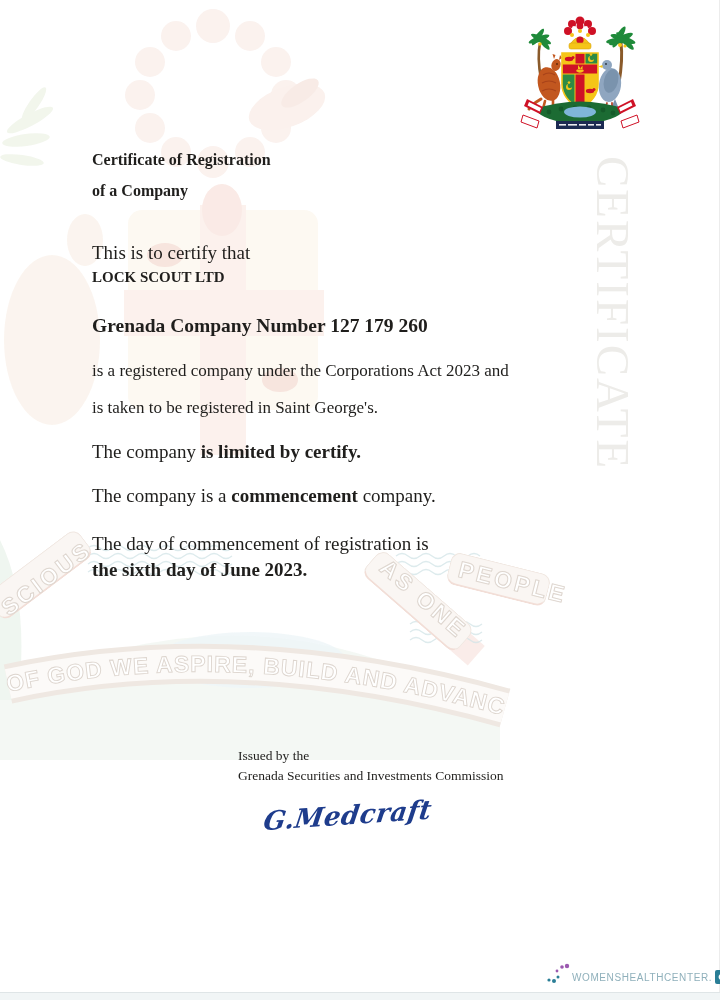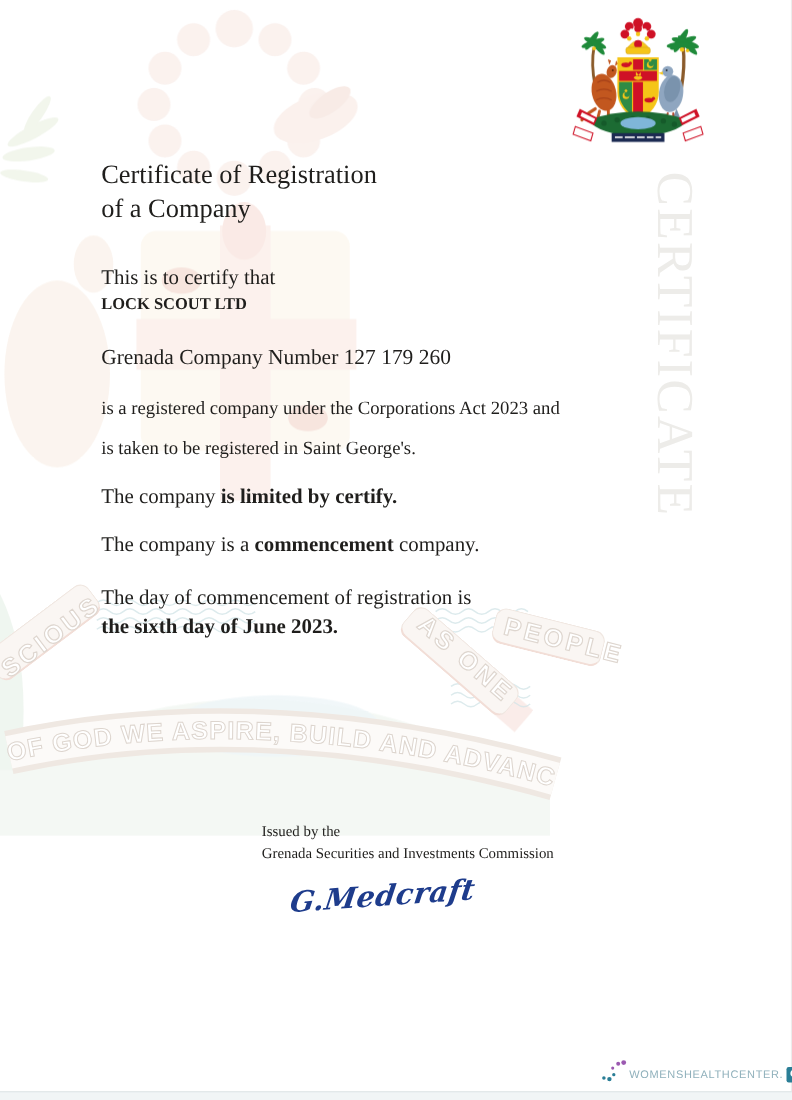--- a/index.html
+++ b/index.html
@@ -27,24 +27,24 @@
     color:#ffffff;-webkit-text-stroke:1px #ded6cf;
     text-shadow:0 0 1px #e3dbd4;letter-spacing:3px;user-select:none;
   }
   .txt-scious{left:-4px;top:600px;font-size:23px;transform:rotate(-37deg);transform-origin:left top;}
   .txt-asone{left:392px;top:554px;font-size:23px;transform:rotate(41deg);transform-origin:left top;}
   .txt-people{left:462px;top:556px;font-size:23px;transform:rotate(14deg);transform-origin:left top;}
   
   .arms{position:absolute;left:519px;top:13px;z-index:2;}
   
   .tx{position:absolute;left:92px;z-index:2;}
-  .title{top:144px;font-size:24px;font-weight:normal;line-height:31px;}
+  .title{top:144px;font-size:16px;font-weight:bold;line-height:31px;}
   .intro{top:227px;font-size:19px;margin-top:15px;}
   .coname{top:269px;font-size:15px;font-weight:bold;}
-  .conum{top:315px;font-size:19.5px;font-weight:normal;}
+  .conum{top:315px;font-size:19.5px;font-weight:bold;}
   .regpara{top:353px;font-size:17px;line-height:36.5px;}
   .shares{top:441px;font-size:19px;}
   .cotype{top:485px;font-size:19px;}
   .commence{top:531px;font-size:19px;line-height:26px;}
   .b{font-weight:bold;}
   .issued{left:238px;top:746px;font-size:13.5px;line-height:19.5px;}
   .signature{
     left:266px;top:806px;font-size:26px;font-weight:bold;font-style:italic;
     font-family:"DejaVu Serif",serif;color:#1e3c8c;
     transform:rotate(-4deg) skewX(-12deg);transform-origin:left top;letter-spacing:0.5px;

